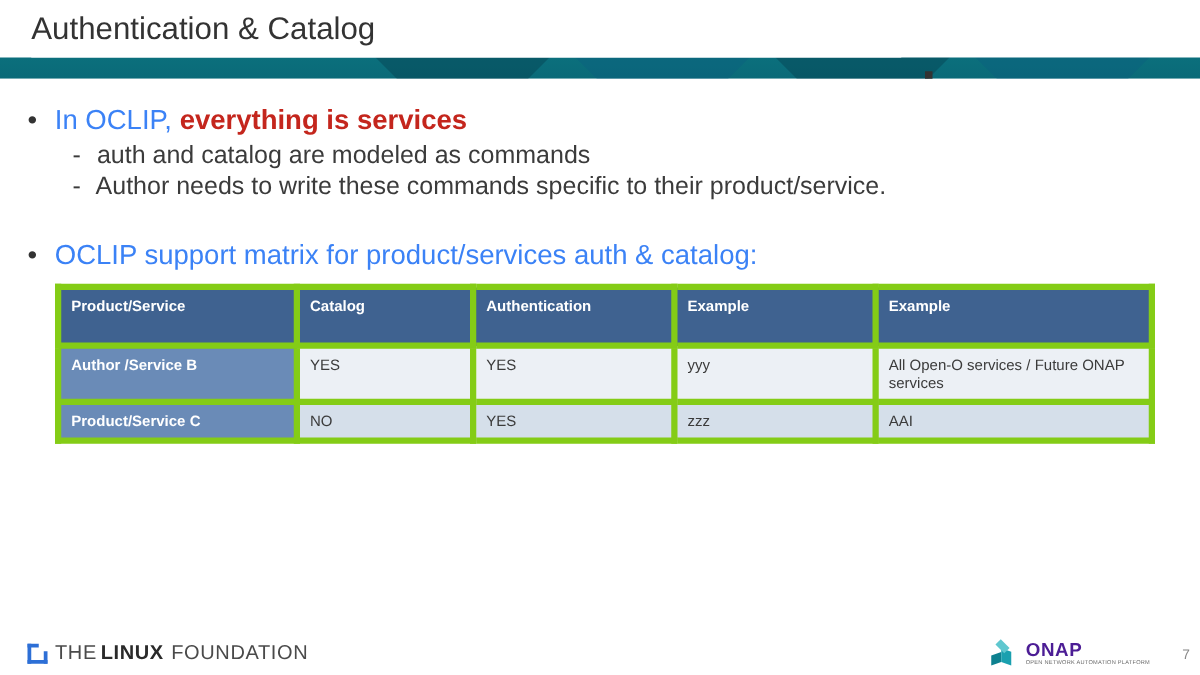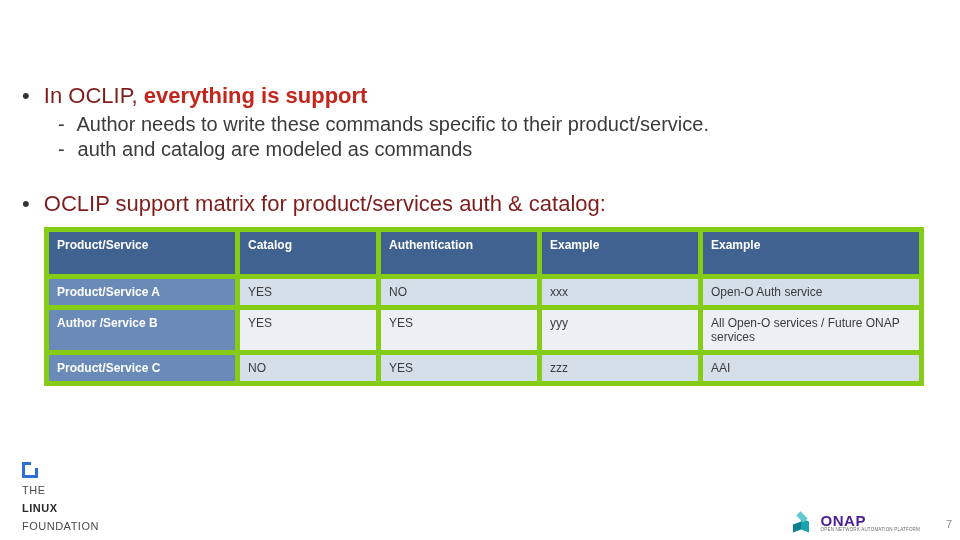--- a/index.html
+++ b/index.html
@@ -81,21 +81,21 @@
     width: 960px;
     padding: 16px 22px 0 22px;
     box-sizing: border-box;
   }
   .b1 {
     font-size: 22px;
     color: #333;
     margin: 4px 0 4px 0;
   }
   .b1 .bullet-dot { color: #333; margin-right: 8px; }
-  .b1 .grey { color: #7f1d1d; }
+  .b1 .grey { color: #3b82f6; }
   .b1 .red  { color: #c4261d; font-weight: bold; }
   .b1 .bold { font-weight: bold; }
   .sub {
     font-size: 20px;
     color: #3b3b3b;
     margin: 2px 0 2px 36px;
   }
   .sub .dash { display: inline-block; width: 14px; }
   .gap { height: 24px; }
   
@@ -131,26 +131,26 @@
   .footer {
     position: absolute;
     left: 0; bottom: 6px;
     width: 960px;
     height: 28px;
   }
   .lf-logo {
     position: absolute;
     left: 22px; bottom: 2px;
     display: flex;
+    align-items: center;
     gap: 6px;
     color: #2a2a2a;
     font-weight: bold;
     letter-spacing: 0.5px;
-    font-size: 11px;
-    flex-direction: column;
+    font-size: 16px;
   }
   .lf-mark {
     width: 16px; height: 16px;
     display: inline-block;
     position: relative;
   }
   .lf-mark::before {
     content: "";
     position: absolute;
     left: 0; top: 0; width: 100%; height: 100%;
@@ -189,61 +189,65 @@
     right: 8px; bottom: 4px;
     font-size: 11px;
     color: #888;
   }
 </style>
 </head>
 <body>
 
 <div class="slide">
 
+  <div class="title-band">
+    <div class="bg">
+      <div class="base"></div>
+      <div class="chev c1"></div>
+      <div class="chev c2"></div>
+      <div class="chev c3"></div>
+      <div class="chev c4"></div>
+    </div>
+    <div class="title-strip"></div>
+    <div class="title-text">Authentication &amp; Catalog</div>
+  </div>
 
   <div class="body">
 
     <div class="b1">
       <span class="bullet-dot">•</span>
-      <span class="grey">In OCLIP, </span><span class="red bold">everything is support</span>
+      <span class="grey">In OCLIP, </span><span class="red bold">everything is services</span>
+    </div>
+    <div class="sub">
+      <span class="dash">-</span>
+      <span>auth and catalog are modeled as commands</span>
     </div>
     <div class="sub">
       <span class="dash">-</span>
       <span>Author needs to write these commands specific to their product/service.</span>
-    </div>
-    <div class="sub">
-      <span class="dash">-</span>
-      <span>auth and catalog are modeled as commands</span>
     </div>
 
     <div class="gap"></div>
 
     <div class="b1">
       <span class="bullet-dot">•</span>
       <span class="grey">OCLIP support matrix for product/services auth &amp; catalog:</span>
     </div>
 
     <table class="tbl">
       <thead>
         <tr>
           <th class="first" style="width:170px">Product/Service</th>
           <th style="width:120px">Catalog</th>
           <th style="width:140px">Authentication</th>
           <th style="width:140px">Example</th>
           <th>Example</th>
         </tr>
       </thead>
       <tbody>
-        <tr class="row-a">
-          <td class="first">Product/Service A</td>
-          <td>YES</td>
-          <td>NO</td>
-          <td>xxx</td>
-          <td>Open-O Auth service</td>
-        </tr>
         <tr class="row-b">
           <td class="first">Author /Service B</td>
           <td>YES</td>
           <td>YES</td>
           <td>yyy</td>
           <td>All Open-O services / Future ONAP services</td>
         </tr>
         <tr class="row-a">
           <td class="first">Product/Service C</td>
           <td>NO</td>

